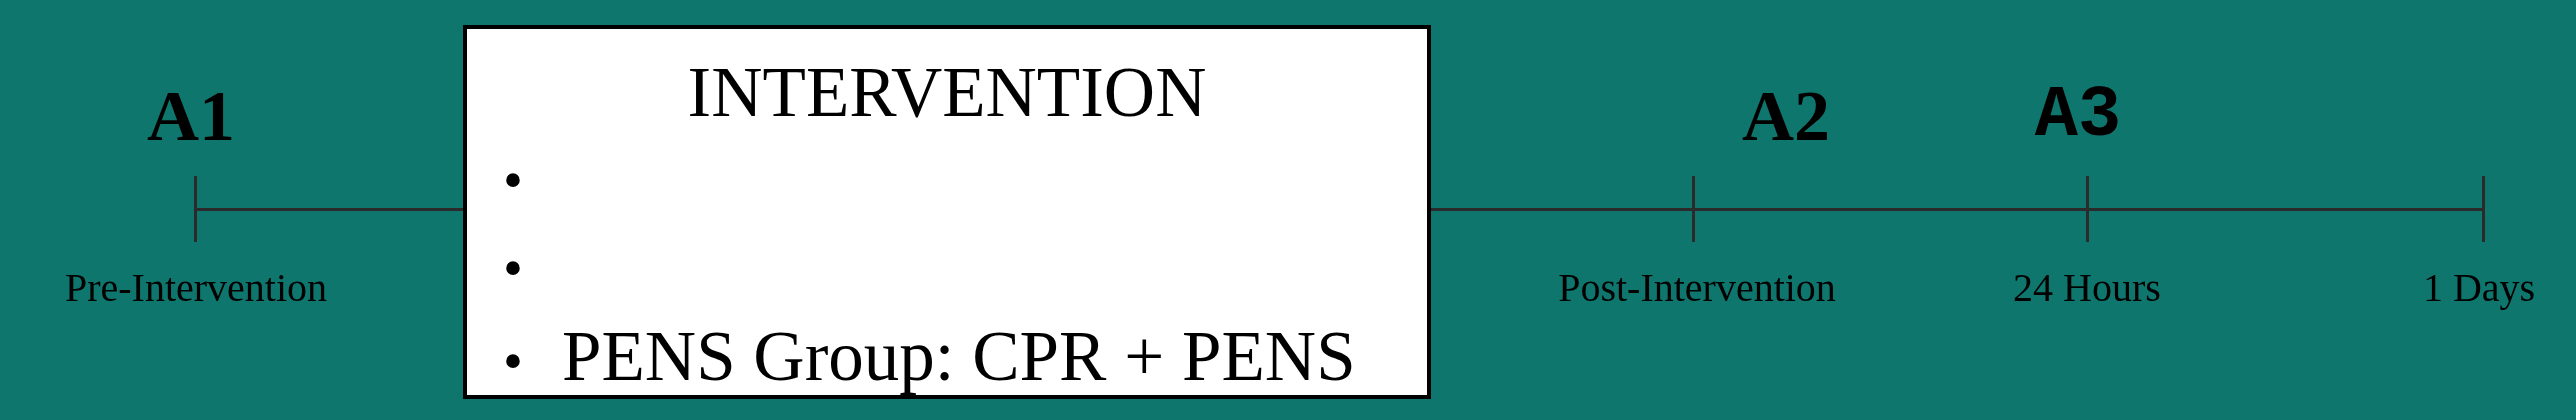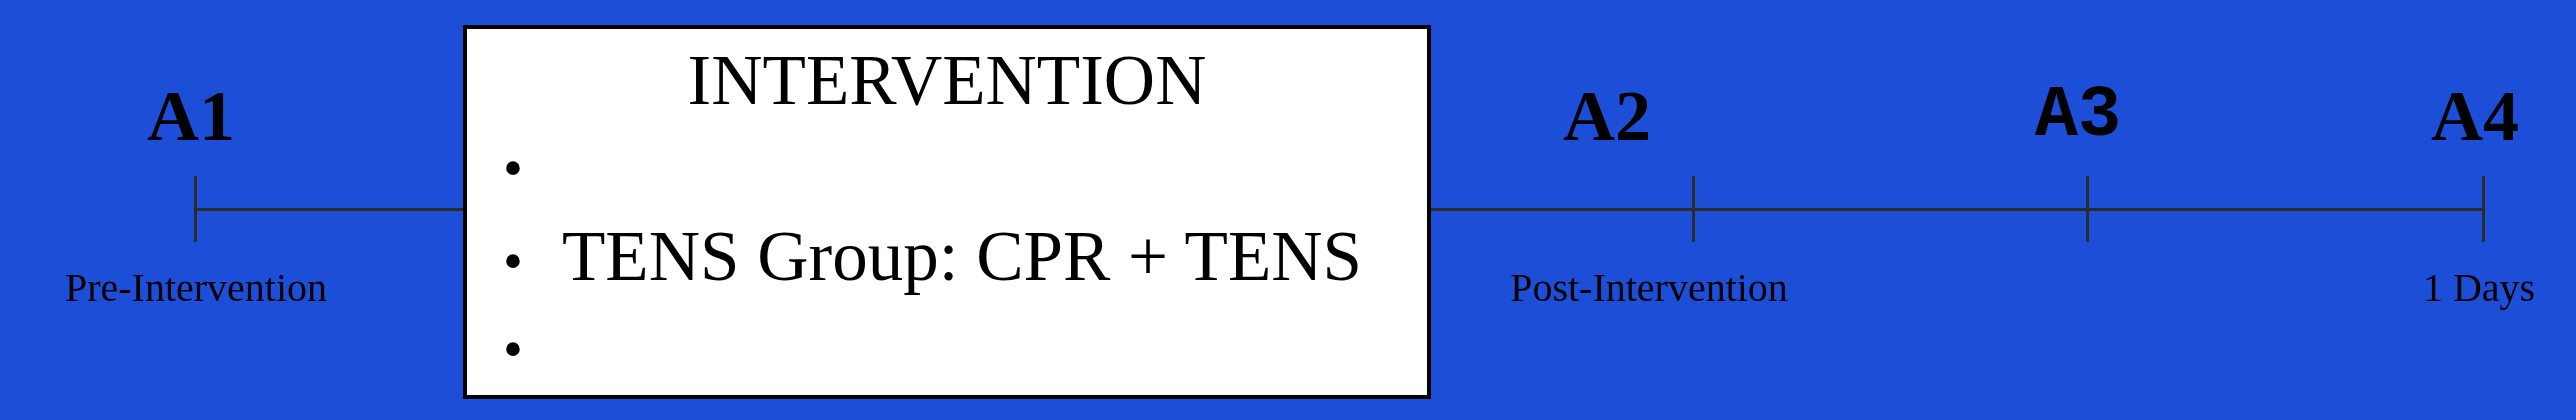--- a/index.html
+++ b/index.html
@@ -4,21 +4,21 @@
 <style>
   html, body {
     margin: 0;
     padding: 0;
     background: #ffffff;
   }
   .canvas {
     position: relative;
     width: 2576px;
     height: 420px;
-    background: #1d4ed8;
+    background: #0f766e;
     font-family: "Liberation Serif", "DejaVu Serif", serif;
     color: #000000;
     overflow: hidden;
   }
 
   
   .tl-seg {
     position: absolute;
     top: 208px;
     height: 3.1px;
@@ -43,49 +43,49 @@
   .tp-id {
     position: absolute;
     top: 80px;
     transform: translateX(-50%);
     font-size: 72px;
     font-weight: bold;
     line-height: 1;
     white-space: nowrap;
   }
   .i-a1 { left: 191px;  }
-  .i-a2 { left: 1607px; text-align: right; }
+  .i-a2 { left: 1786px; text-align: right; }
   .i-a3 { left: 2078px; font-family: Liberation Mono, monospace; }
   .i-a4 { left: 2475px; }
 
   
   .tp-label {
     position: absolute;
     top: 268px;
     transform: translateX(-50%);
     font-size: 40px;
     line-height: 1;
     white-space: nowrap;
   }
   .l-a1 { left: 196px;  }
-  .l-a2 { left: 1649px; }
+  .l-a2 { left: 1697px; }
   .l-a3 { left: 2087px; }
   .l-a4 { left: 2479px; }
 
   
   .box {
     position: absolute;
     left: 463px;
     top: 25px;
     width: 968px;
     height: 374px;
     border: 4.7px solid #000000;
     box-sizing: border-box;
     background: #ffffff;
-    padding-top: 7px;
+    padding-top: 19px;
   }
   .box-title {
     font-size: 71px;
     line-height: 88px;
     text-align: center;
     white-space: nowrap;
   }
   .bullet-row {
     display: flex;
     align-items: baseline;
@@ -110,37 +110,37 @@
   <div class="tl-seg seg-right"></div>
 
   <div class="tick t-a1"></div>
   <div class="tick t-a2"></div>
   <div class="tick t-a3"></div>
   <div class="tick t-a4"></div>
 
   <div class="tp-id i-a1">A1</div>
   <div class="tp-id i-a2">A2</div>
   <div class="tp-id i-a3">A3</div>
-  <div class="tp-id i-a4">A4</div>
 
   <div class="tp-label l-a1">Pre-Intervention</div>
   <div class="tp-label l-a2">Post-Intervention</div>
+  <div class="tp-label l-a3">24 Hours</div>
   <div class="tp-label l-a4">1 Days</div>
 
   <div class="box">
     <div class="box-title">INTERVENTION</div>
 
     <div class="bullet-row">
       <span class="bullet">•</span>
     </div>
 
     <div class="bullet-row">
       <span class="bullet">•</span>
-      <span class="bullet-text">TENS Group: CPR + TENS</span>
     </div>
 
     <div class="bullet-row">
       <span class="bullet">•</span>
+      <span class="bullet-text">PENS Group: CPR + PENS</span>
     </div>
   </div>
 
 </div>
 
 
 </body></html>

